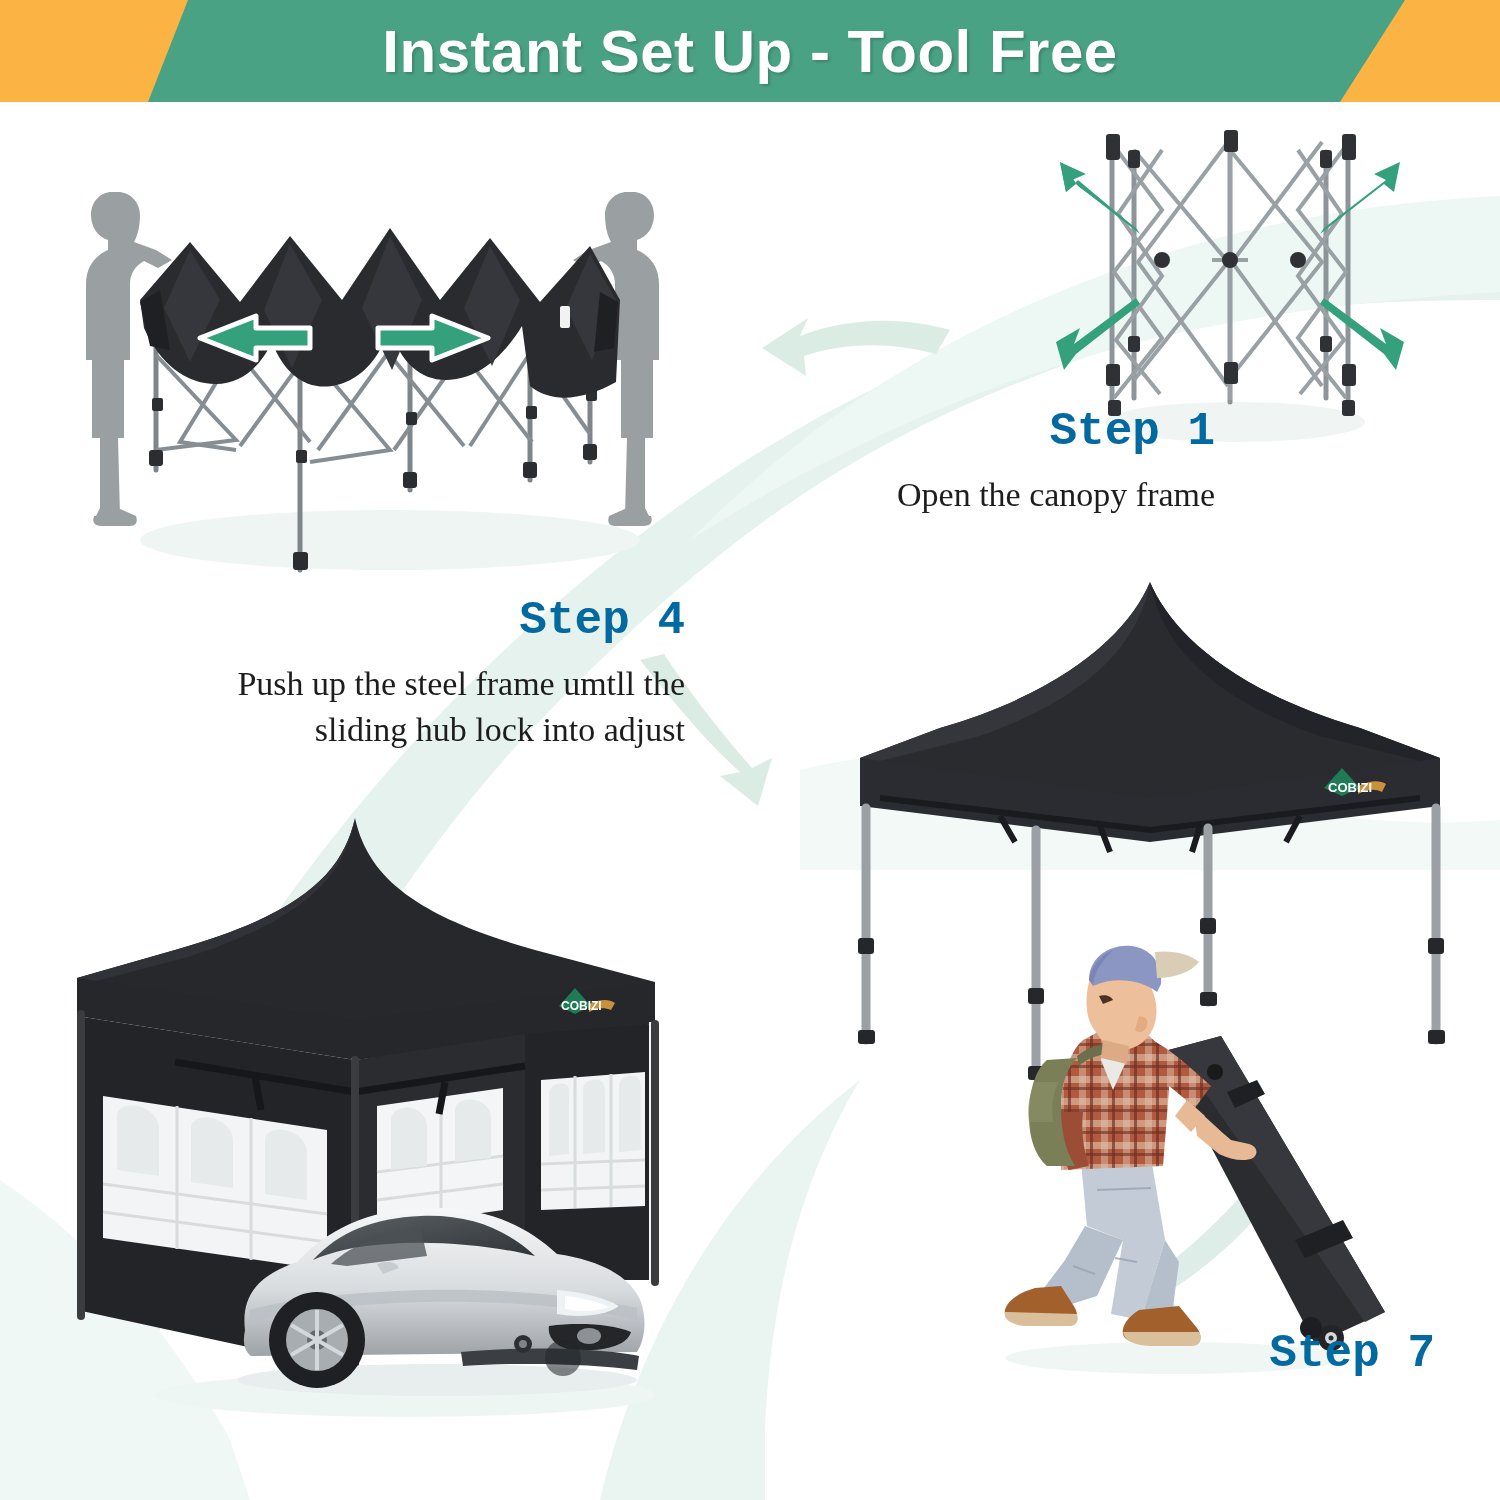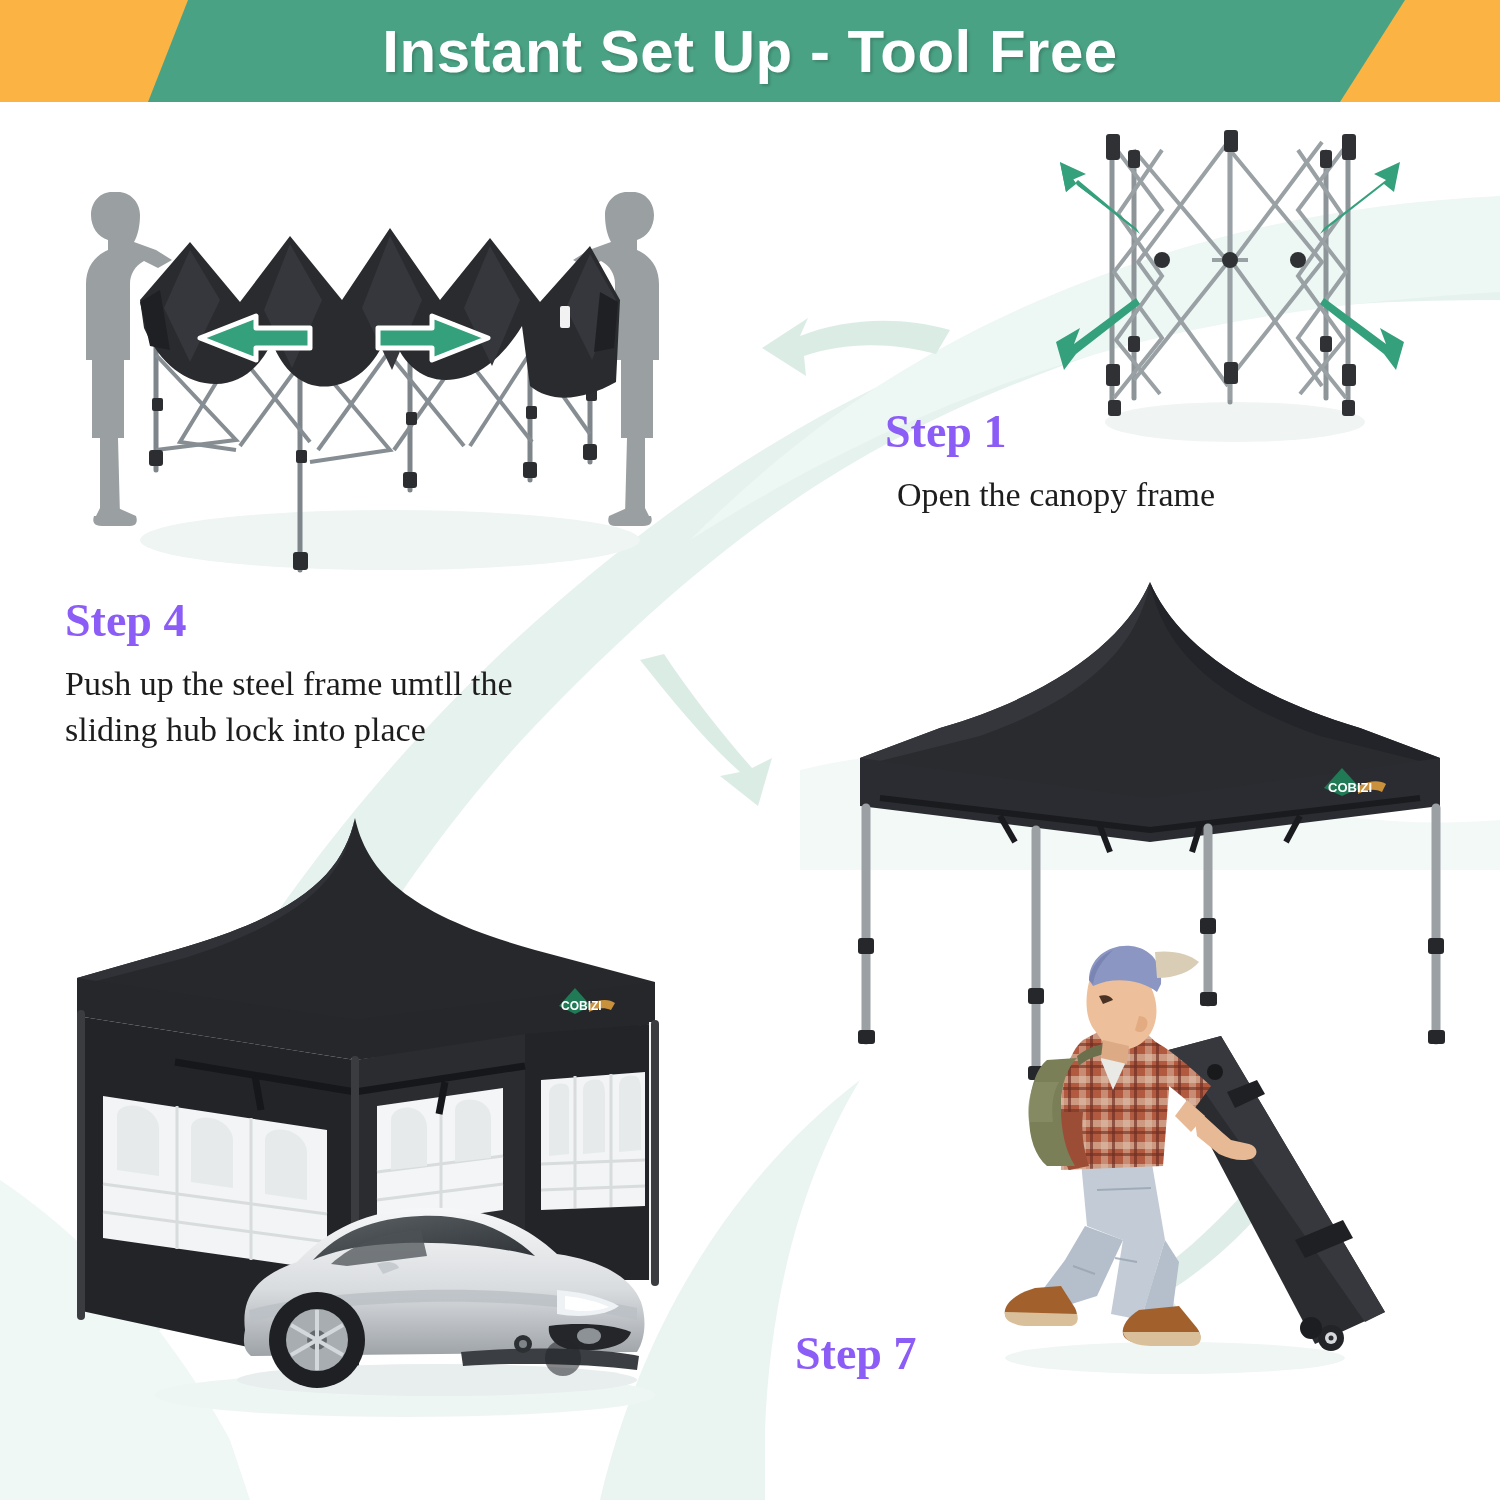--- a/index.html
+++ b/index.html
@@ -2,43 +2,43 @@
 <html><head>
 <meta charset="utf-8">
 <style>
   html,body{margin:0;padding:0;}
   body{
     width:1500px;height:1500px;
     background:#ffffff;
     font-family:"Liberation Sans", sans-serif;
     overflow:hidden;
   }
-  #stage{position:relative;width:1500px;height:1500px;overflow:hidden;background:#ffffff;}
+  #stage{position:relative;width:1500px;height:1500px;overflow:hidden;background:#ffffff;text-align:right;}
 
   
   .bg-svg{position:absolute;left:0;top:0;width:1500px;height:1500px;}
 
   
   .banner{position:absolute;left:0;top:0;width:1500px;height:102px;overflow:hidden;}
   .banner-bg{position:absolute;left:0;top:0;width:1500px;height:102px;}
   .banner-title{
     position:absolute;left:0;top:0;width:1500px;height:102px;
     display:flex;align-items:center;justify-content:center;
     color:#ffffff;font-size:60px;font-weight:bold;
     letter-spacing:0.5px;
     text-shadow:2px 2px 3px rgba(0,0,0,.18);
     font-family:"Liberation Sans", sans-serif;
   }
 
   
   .step{position:absolute;}
   .step-title{
-    font-size:46px;font-weight:bold;color:#8b5cf6;
+    font-size:46px;font-weight:bold;color:#0369a1;
     line-height:1.05;margin:0 0 16px 0;
-    font-family:Liberation Serif, serif;
+    font-family:Liberation Mono, monospace;
   }
   .step-body{
     font-size:34px;color:#1d1d1d;line-height:1.35;
     font-family:Liberation Serif, serif;white-space:pre-line;
   }
   #step1{left:885px;top:408px;}
   #step1 .step-body{padding-left:12px;}
   #step2{left:65px;top:597px;width:620px;}
   #step3{left:795px;top:1330px;width:640px;}
   #step3 .step-body{padding-left:6px;}
@@ -525,20 +525,20 @@
   </div>
 
   <div class="step" id="step1">
     <div class="step-title">Step 1</div>
     <div class="step-body">Open the canopy frame</div>
   </div>
 
   <div class="step" id="step2">
     <div class="step-title">Step 4</div>
     <div class="step-body">Push up the steel frame umtll the
-sliding hub lock into place</div>
+sliding hub lock into adjust</div>
   </div>
 
   <div class="step" id="step3">
     <div class="step-title">Step 7</div>
   </div>
 
 </div>
 
 </body></html>

